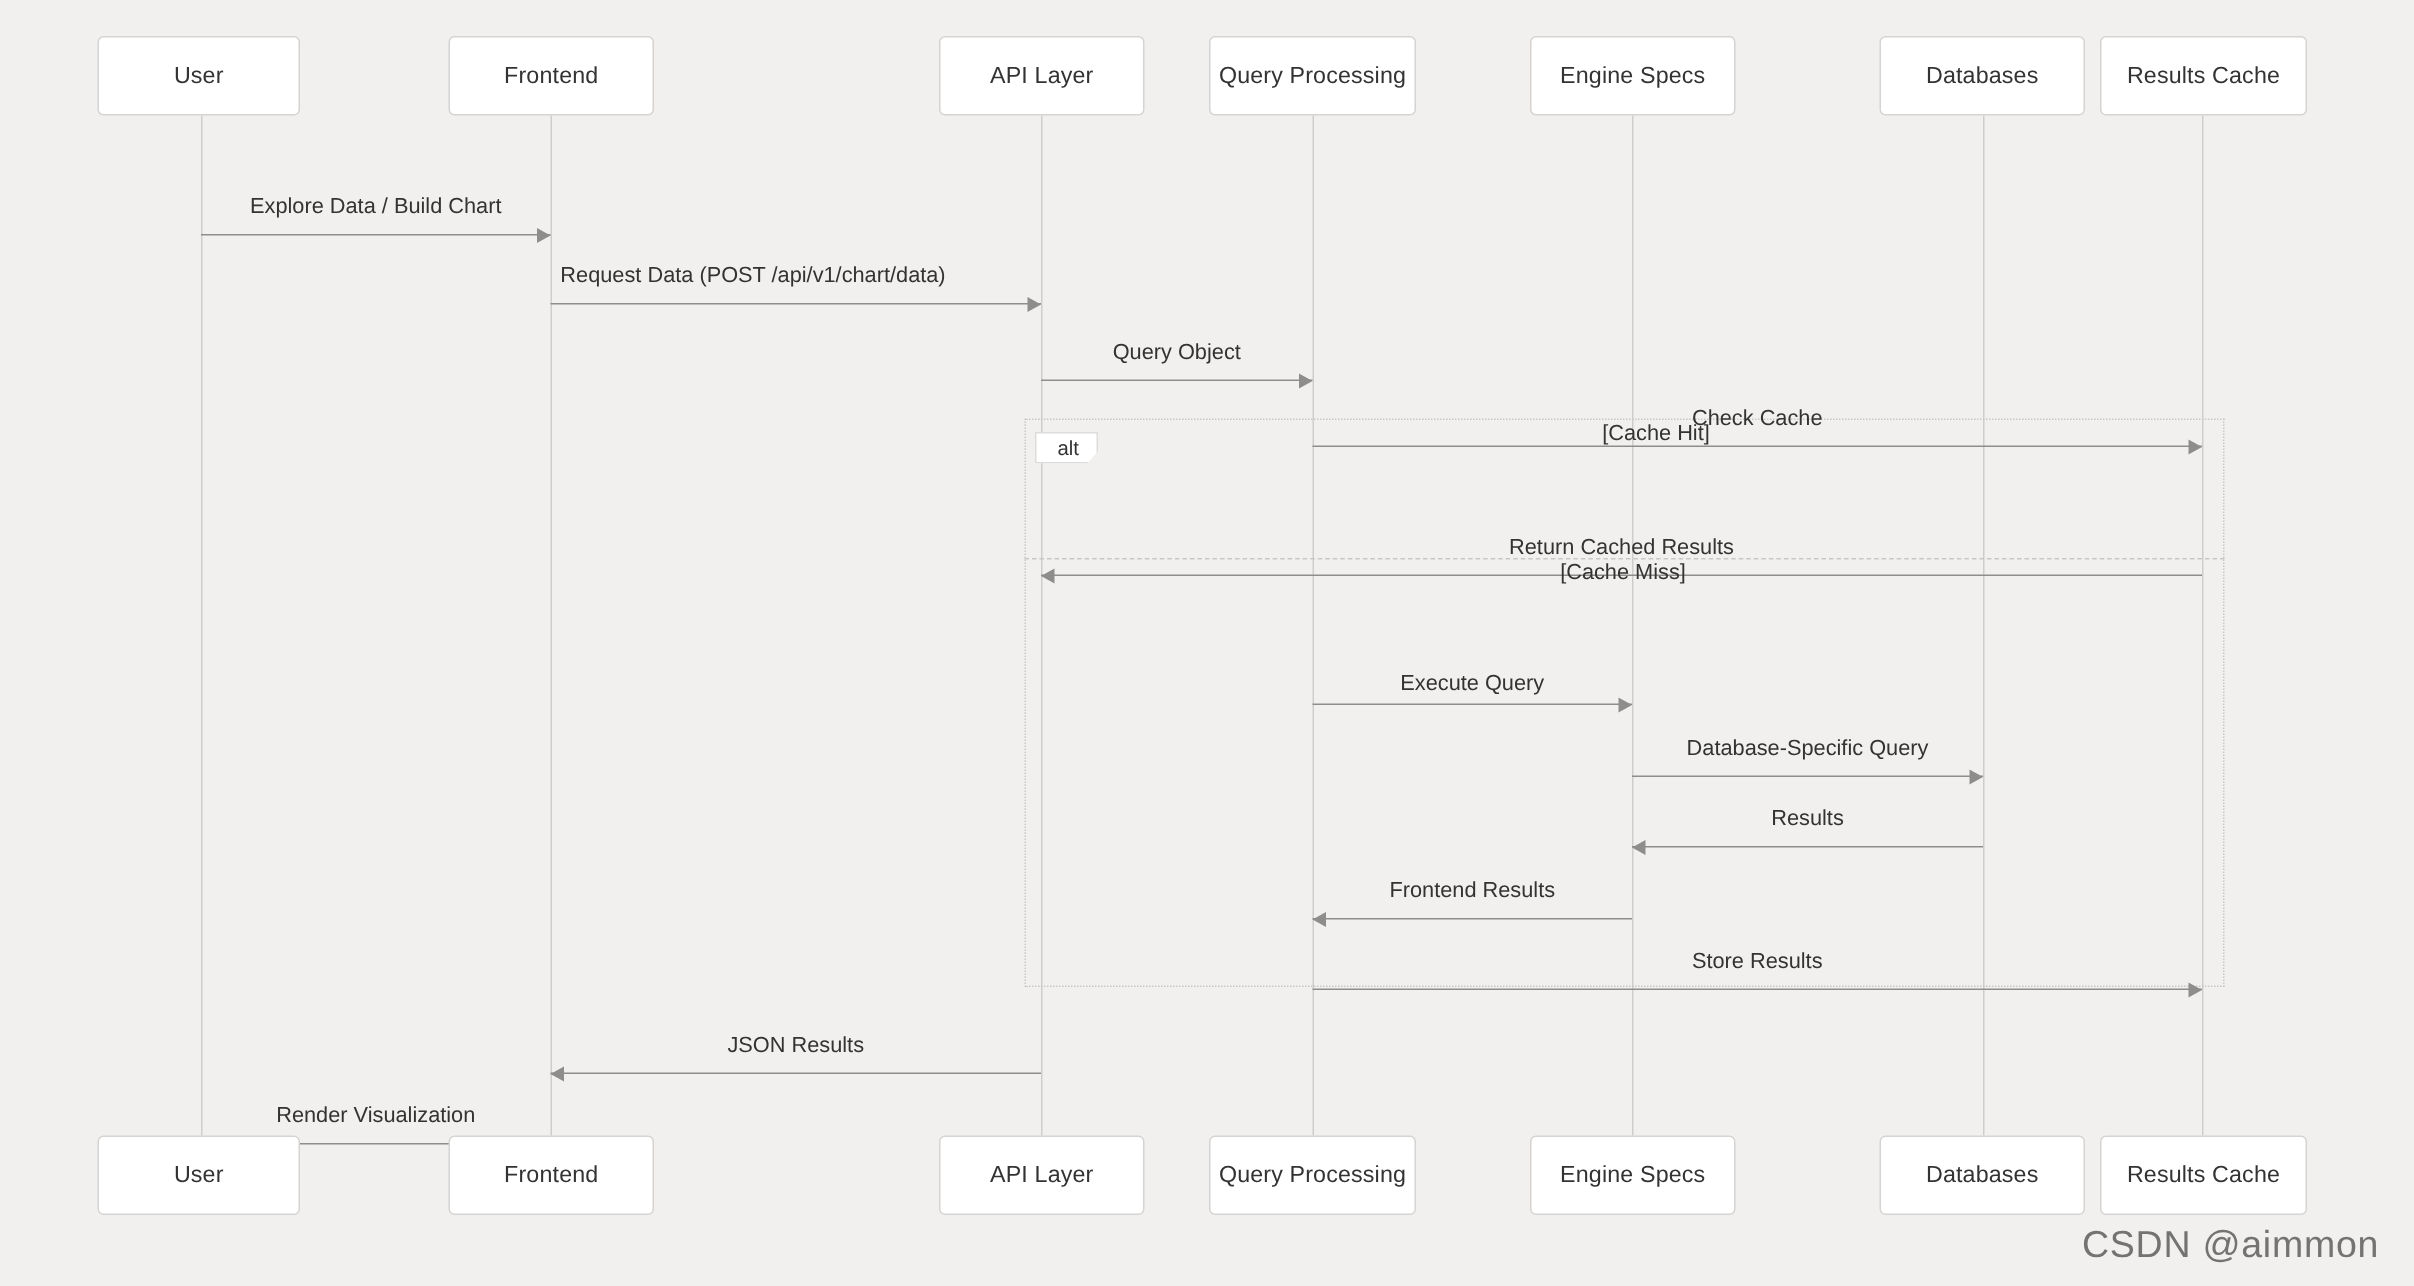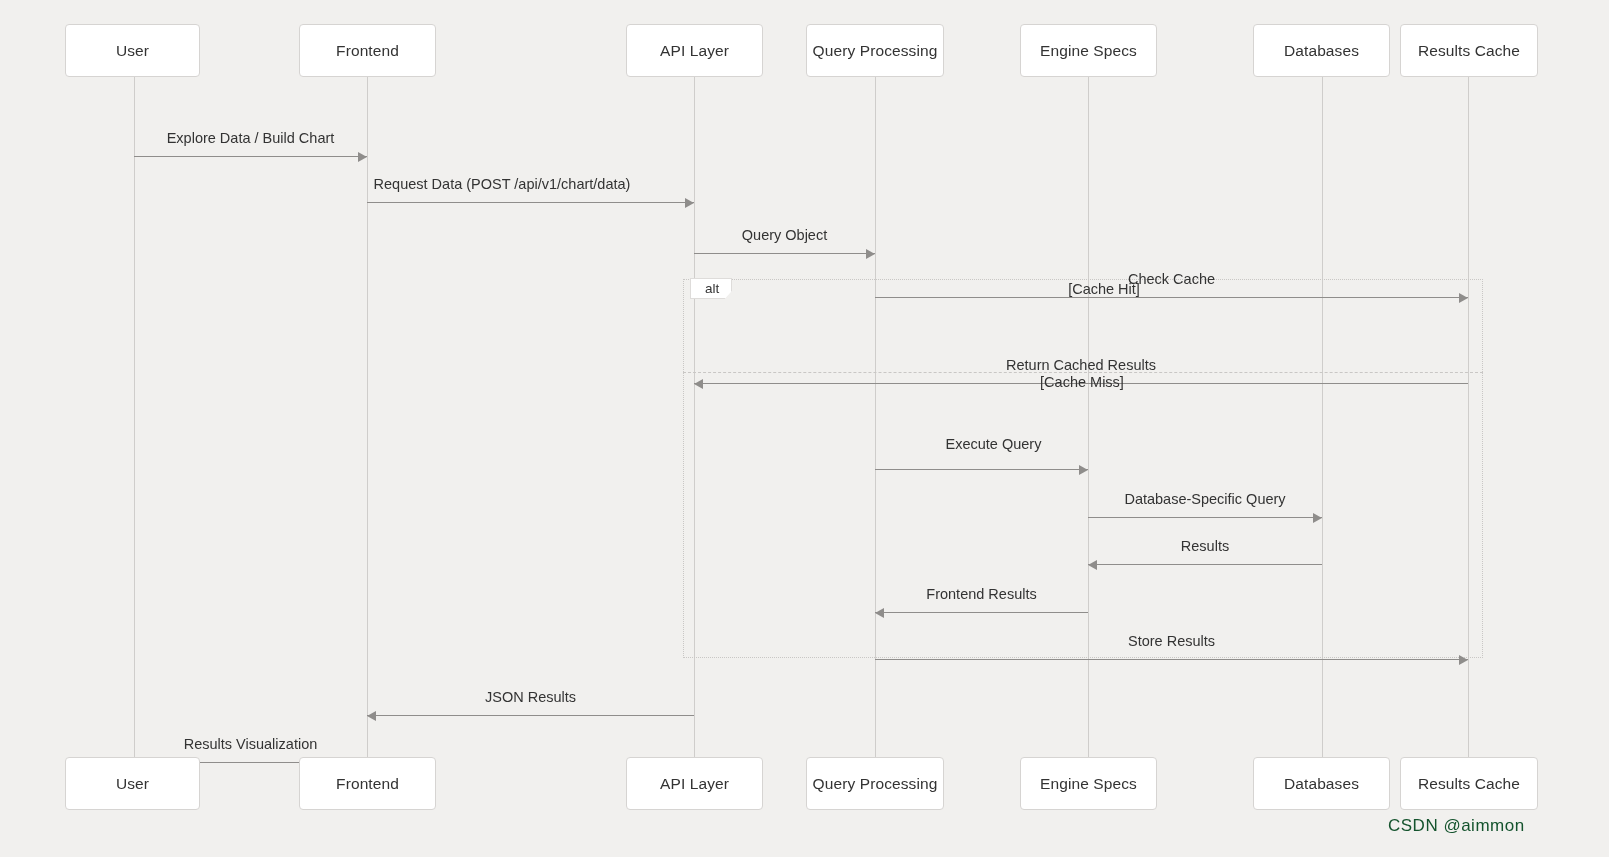--- a/index.html
+++ b/index.html
@@ -89,22 +89,22 @@
   .alt-cond {
     position: absolute;
     font-size: 14.5px;
     color: #333333;
     white-space: nowrap;
     transform: translateX(-50%);
     z-index: 5;
   }
   .watermark {
     position: absolute;
-    font-size: 17px;
-    color: #14532d;
+    font-size: 25px;
+    color: #737373;
     white-space: nowrap;
     z-index: 9;
     letter-spacing: 0.5px;
   }
 </style>
 </head>
 <body>
 
 <div id="canvas">
   <div id="lifelines-layer">
@@ -112,21 +112,21 @@
       <div class="lifeline" style="left: 367px; top: 77px; height: 680px;"></div>
       <div class="lifeline" style="left: 694px; top: 77px; height: 680px;"></div>
       <div class="lifeline" style="left: 875px; top: 77px; height: 680px;"></div>
       <div class="lifeline" style="left: 1088px; top: 77px; height: 680px;"></div>
       <div class="lifeline" style="left: 1322px; top: 77px; height: 680px;"></div>
       <div class="lifeline" style="left: 1468px; top: 77px; height: 680px;"></div>
     </div>
   <div id="alt-layer">
       <div class="alt-frame" style="left: 683px; top: 279px; width: 800px; height: 379px;"></div>
       <div class="alt-divider" style="left: 683px; top: 372px; width: 800px;"></div>
-      <div class="alt-tag" style="left: 690px; top: 278px; padding-left: 14px;">alt</div>
+      <div class="alt-tag" style="left: 690px; top: 288px; padding-left: 14px;">alt</div>
       <div class="alt-cond" style="left: 1104px; top: 281px;">[Cache Hit]</div>
       <div class="alt-cond" style="left: 1082px; top: 374px;">[Cache Miss]</div>
     </div>
   <div id="messages-layer">
       <div class="msg" style="left: 134px; top: 156px; width: 233px;"></div>
       <div class="arrowhead right" style="top: 151.5px; left: 358px;"></div>
       <div class="msg-label" style="left: 250.5px; top: 130px; text-align: center;">Explore Data / Build Chart</div>
       <div class="msg" style="left: 367px; top: 202px; width: 327px;"></div>
       <div class="arrowhead right" style="top: 197.5px; left: 685px;"></div>
       <div class="msg-label" style="left: 502px; top: 176px;">Request Data (POST /api/v1/chart/data)</div>
@@ -134,39 +134,39 @@
       <div class="arrowhead right" style="top: 248.5px; left: 866px;"></div>
       <div class="msg-label" style="left: 784.5px; top: 227px;">Query Object</div>
       <div class="msg" style="left: 875px; top: 297px; width: 593px;"></div>
       <div class="arrowhead right" style="top: 292.5px; left: 1459px;"></div>
       <div class="msg-label" style="left: 1171.5px; top: 271px;">Check Cache</div>
       <div class="msg" style="left: 694px; top: 383px; width: 774px;"></div>
       <div class="arrowhead left" style="top: 378.5px; left: 694px;"></div>
       <div class="msg-label" style="left: 1081px; top: 357px;">Return Cached Results</div>
       <div class="msg" style="left: 875px; top: 469px; width: 213px;"></div>
       <div class="arrowhead right" style="top: 464.5px; left: 1079px;"></div>
-      <div class="msg-label" style="left: 981.5px; top: 436px; margin-left: 12px;">Execute Query</div>
+      <div class="msg-label" style="left: 981.5px; top: 448px;">Execute Query</div>
       <div class="msg" style="left: 1088px; top: 517px; width: 234px;"></div>
       <div class="arrowhead right" style="top: 512.5px; left: 1313px;"></div>
       <div class="msg-label" style="left: 1205px; top: 491px;">Database-Specific Query</div>
       <div class="msg" style="left: 1088px; top: 564px; width: 234px;"></div>
       <div class="arrowhead left" style="top: 559.5px; left: 1088px;"></div>
       <div class="msg-label" style="left: 1205px; top: 538px;">Results</div>
       <div class="msg" style="left: 875px; top: 612px; width: 213px;"></div>
       <div class="arrowhead left" style="top: 607.5px; left: 875px;"></div>
       <div class="msg-label" style="left: 981.5px; top: 586px;">Frontend Results</div>
       <div class="msg" style="left: 875px; top: 659px; width: 593px;"></div>
       <div class="arrowhead right" style="top: 654.5px; left: 1459px;"></div>
       <div class="msg-label" style="left: 1171.5px; top: 633px;">Store Results</div>
       <div class="msg" style="left: 367px; top: 715px; width: 327px;"></div>
       <div class="arrowhead left" style="top: 710.5px; left: 367px;"></div>
       <div class="msg-label" style="left: 530.5px; top: 689px;">JSON Results</div>
       <div class="msg" style="left: 134px; top: 762px; width: 233px;"></div>
       <div class="arrowhead left" style="top: 757.5px; left: 134px;"></div>
-      <div class="msg-label" style="left: 250.5px; top: 736px;">Results Visualization</div>
+      <div class="msg-label" style="left: 250.5px; top: 736px;">Render Visualization</div>
     </div>
   <div id="participants-layer">
       <div class="participant-box" style="left: 65px; top: 24px; width: 135px; height: 53px;">
         <span>User</span>
       </div>
       <div class="participant-box" style="left: 299px; top: 24px; width: 137px; height: 53px;">
         <span>Frontend</span>
       </div>
       <div class="participant-box" style="left: 626px; top: 24px; width: 137px; height: 53px;">
         <span>API Layer</span>

